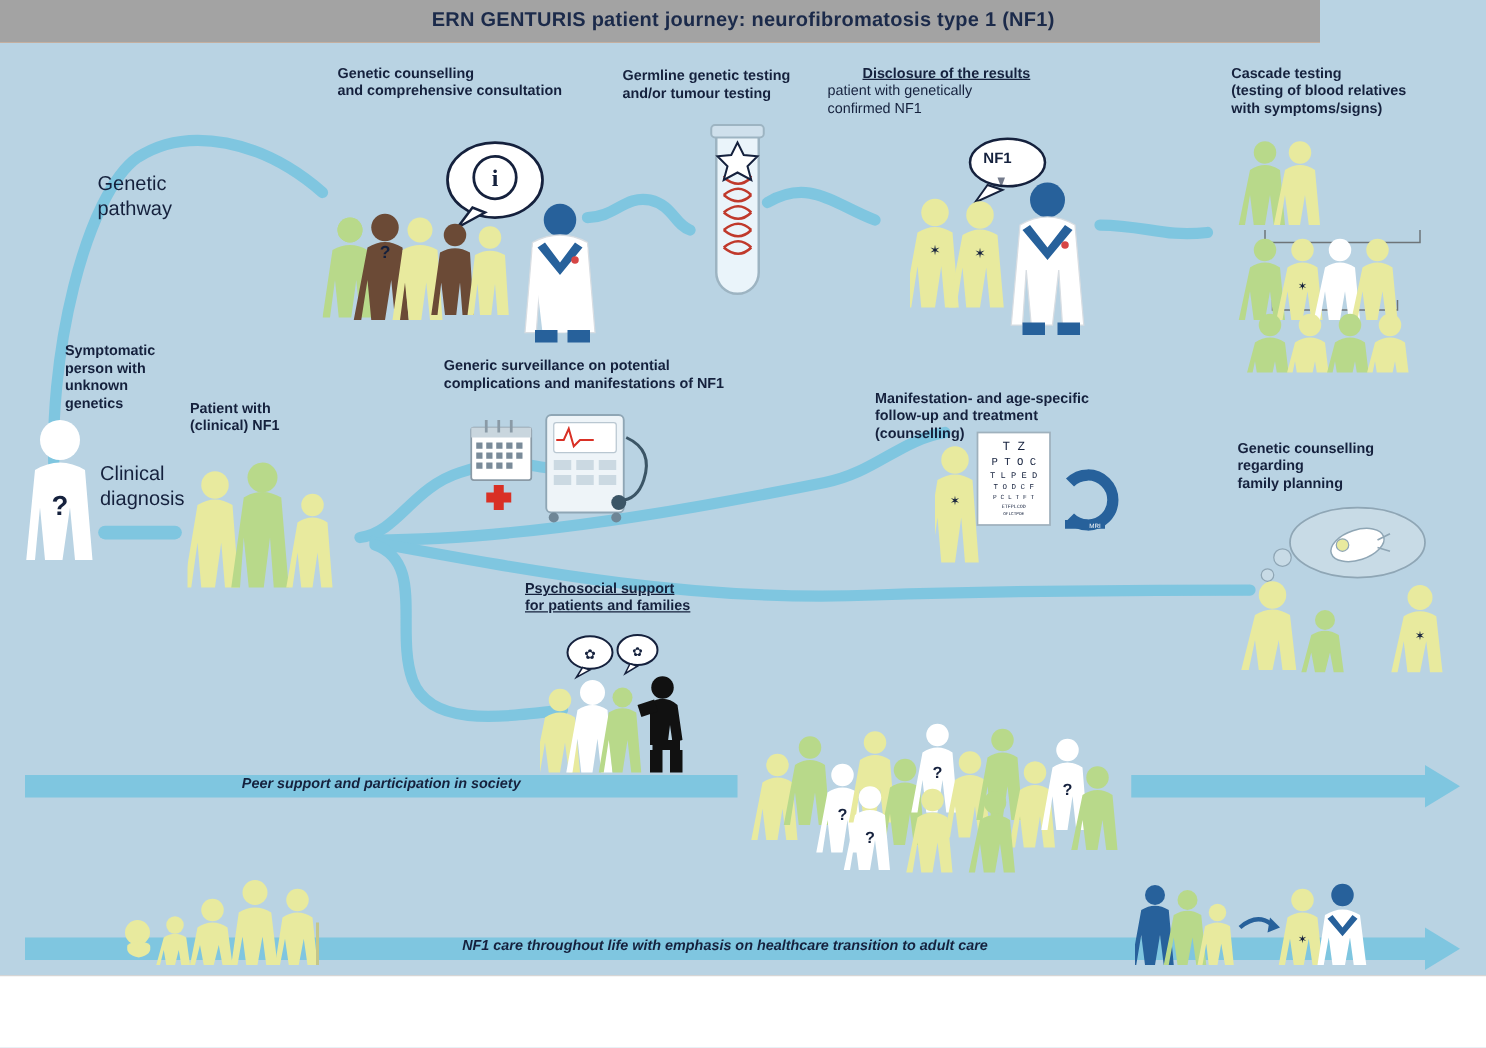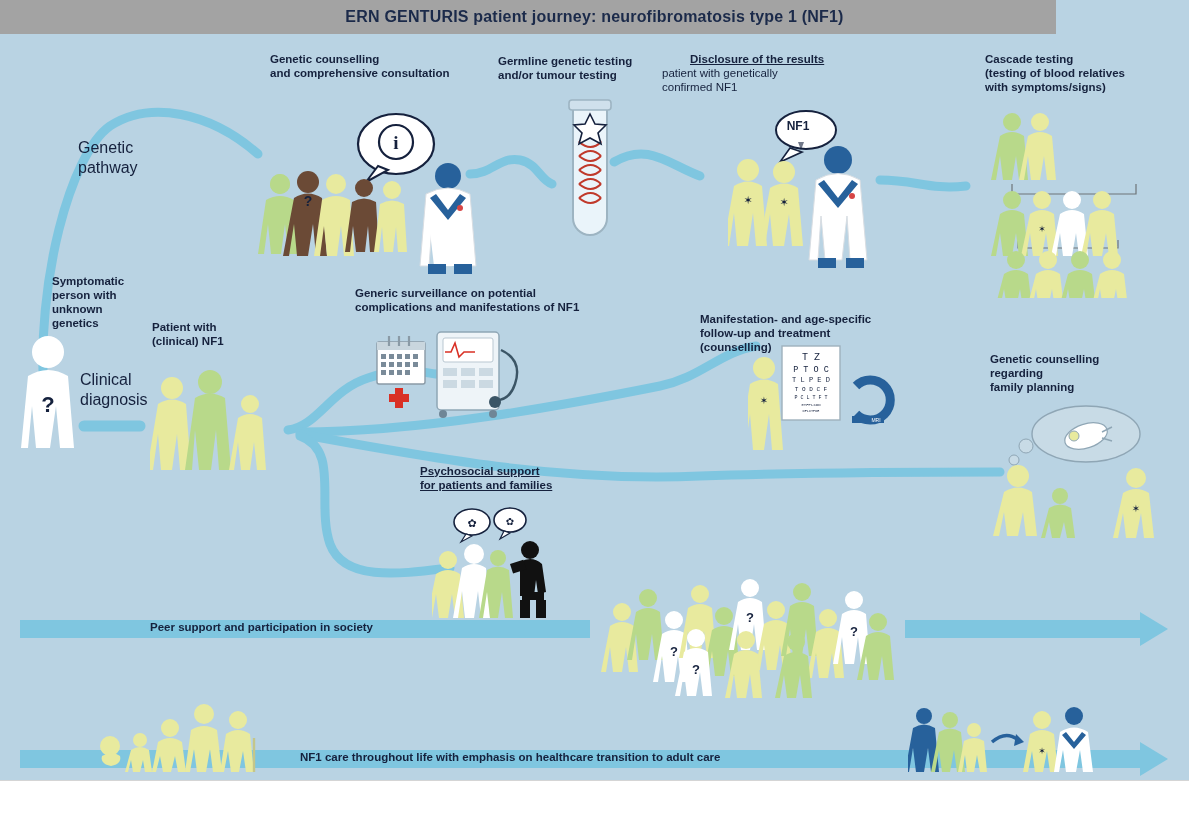--- a/index.html
+++ b/index.html
@@ -64,22 +64,23 @@
   }
   .lbl.thin {
     font-weight: normal;
     font-size: 16px;
   }
   .band-label {
     position: absolute;
     font-size: 11.5px;
     font-weight: bold;
     color: #15213d;
-    text-align: left;
+    text-align: center;
     white-space: pre-line;
+    font-style: italic;
   }
   
   #footer {
     position: absolute;
     left: 0; top: 780px;
     width: 1189px;
     height: 58px;
     background: #ffffff;
     border-top: 1px solid #d5d5d5;
   }

